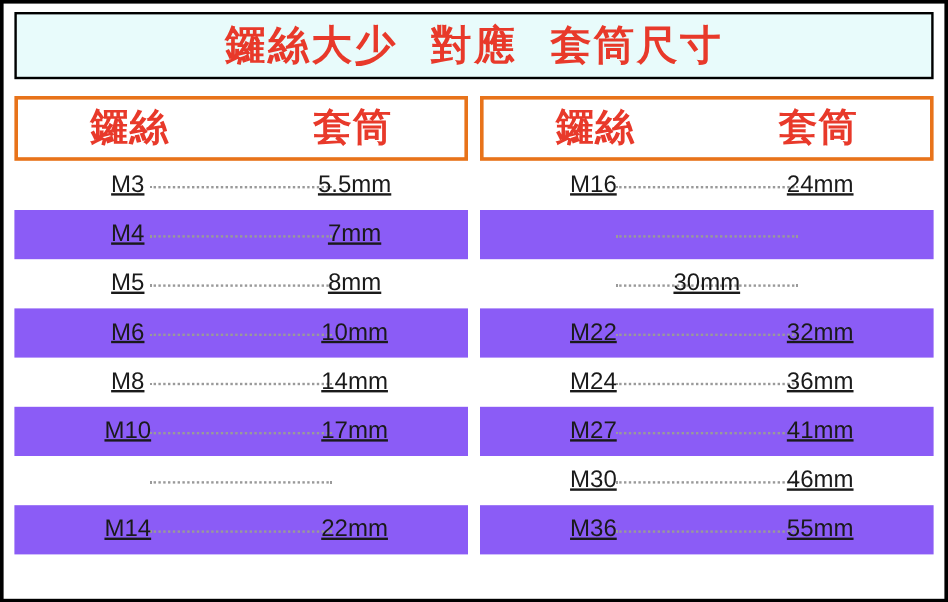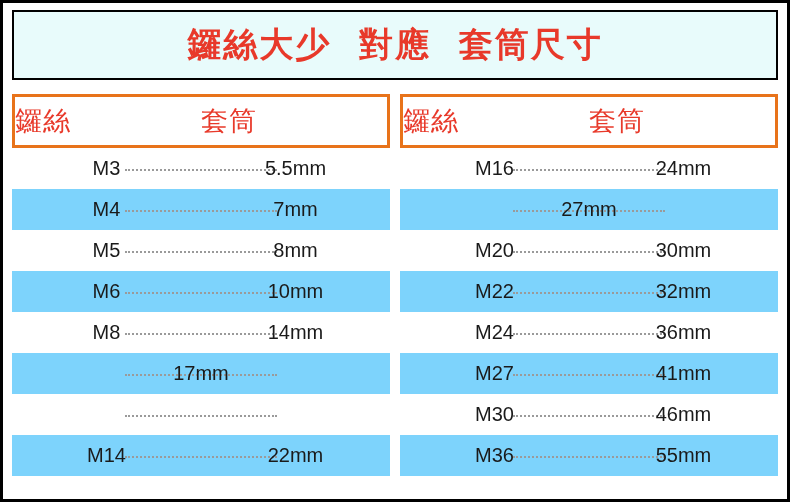--- a/index.html
+++ b/index.html
@@ -16,21 +16,21 @@
   .page {
     position: relative;
     width: 790px;
     height: 502px;
     box-sizing: border-box;
     border: 3px solid #000000;
     background: #ffffff;
   }
   .title-bar {
     margin: 7px 9px 0 9px;
-    height: 70px;
+    height: 56px;
     background: #e8fbfb;
     border: 2px solid #000000;
     display: flex;
     align-items: center;
     justify-content: center;
     box-sizing: border-box;
   }
   .title-text {
     color: #e8392a;
     font-size: 34px;
@@ -51,44 +51,46 @@
   .tbl-head {
     border: 3px solid #e8731a;
     height: 54px;
     display: flex;
     align-items: center;
     box-sizing: border-box;
     background: #ffffff;
   }
   .tbl-head .cell {
     flex: 1 1 0;
+    text-align: center;
     color: #e8392a;
-    font-size: 27px;
-    font-weight: normal;
+    font-size: 32px;
+    font-weight: bold;
     font-family: "DejaVu Sans", sans-serif;
     letter-spacing: 1px;
   }
   .row {
     height: 41px;
     display: flex;
     align-items: center;
     position: relative;
     box-sizing: border-box;
   }
   .row.alt {
-    background: #7dd3fc;
+    background: #8b5cf6;
   }
   .row .cell {
     flex: 1 1 0;
     text-align: center;
     font-size: 20px;
     color: #1a1a1a;
     font-family: "Liberation Sans", sans-serif;
     position: relative;
     z-index: 2;
+    text-decoration: underline;
   }
   .row .dots {
     position: absolute;
     left: 30%;
     right: 30%;
     top: 50%;
     border-top: 2px dotted #9a9a9a;
     z-index: 1;
   }
 </style>
@@ -129,20 +131,21 @@
         <div class="cell">M6</div>
         <div class="cell">10mm</div>
       </div>
       <div class="row">
         <div class="dots"></div>
         <div class="cell">M8</div>
         <div class="cell">14mm</div>
       </div>
       <div class="row alt">
         <div class="dots"></div>
+        <div class="cell">M10</div>
         <div class="cell">17mm</div>
       </div>
       <div class="row">
         <div class="dots"></div>
       </div>
       <div class="row alt">
         <div class="dots"></div>
         <div class="cell">M14</div>
         <div class="cell">22mm</div>
       </div>
@@ -154,25 +157,23 @@
         <div class="cell">套筒</div>
       </div>
 
       <div class="row">
         <div class="dots"></div>
         <div class="cell">M16</div>
         <div class="cell">24mm</div>
       </div>
       <div class="row alt">
         <div class="dots"></div>
-        <div class="cell">27mm</div>
-      </div>
-      <div class="row">
-        <div class="dots"></div>
-        <div class="cell">M20</div>
+      </div>
+      <div class="row">
+        <div class="dots"></div>
         <div class="cell">30mm</div>
       </div>
       <div class="row alt">
         <div class="dots"></div>
         <div class="cell">M22</div>
         <div class="cell">32mm</div>
       </div>
       <div class="row">
         <div class="dots"></div>
         <div class="cell">M24</div>

